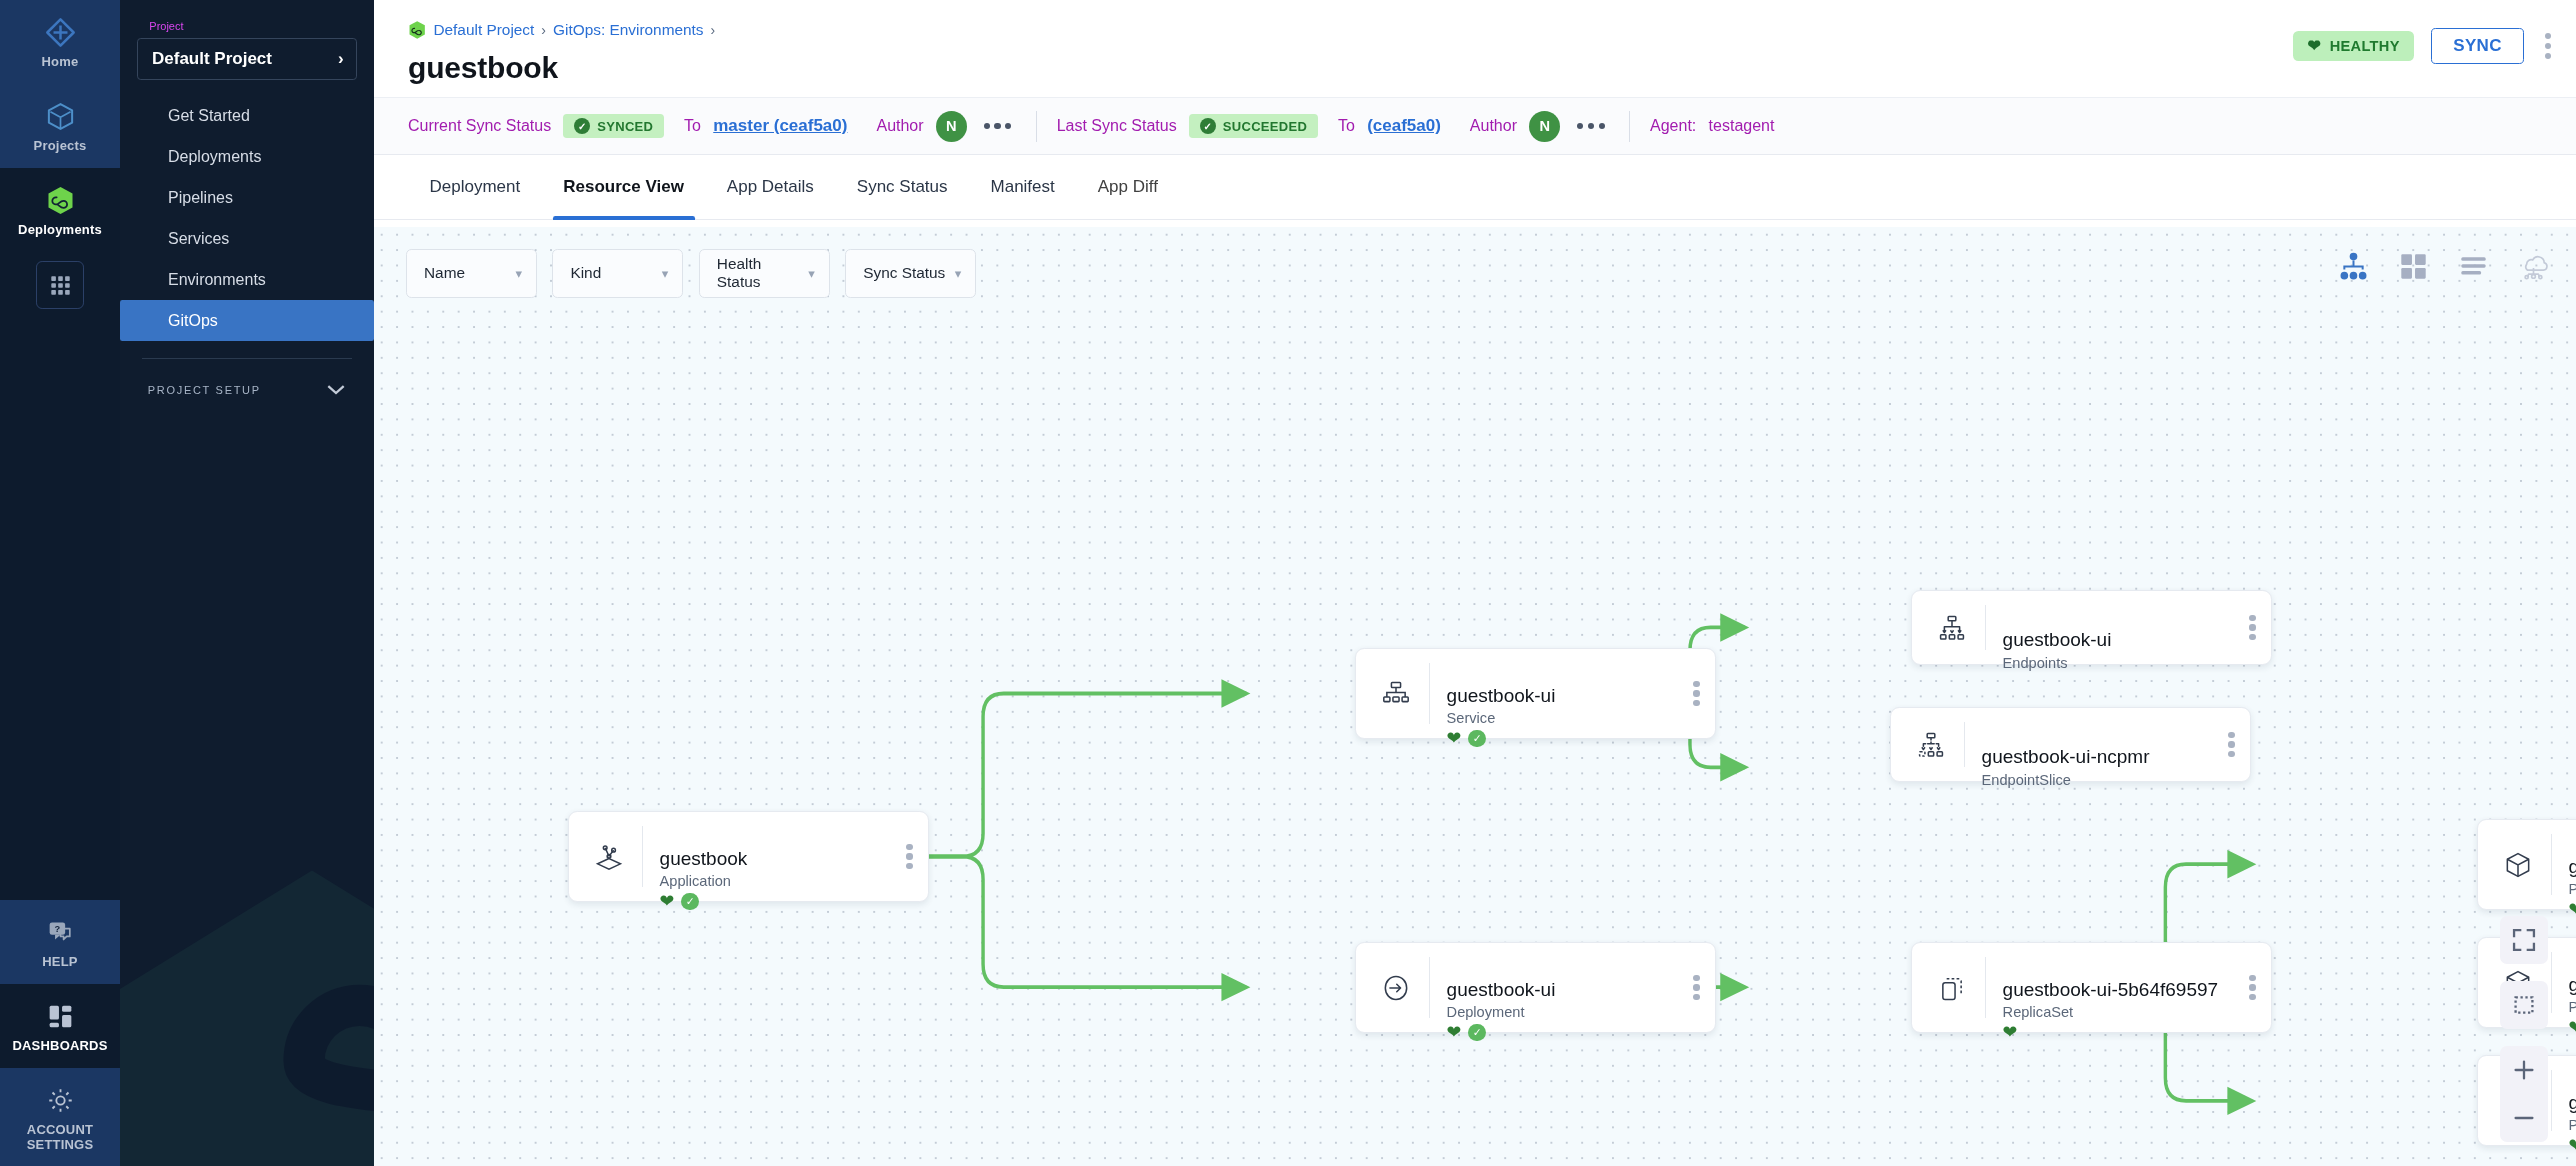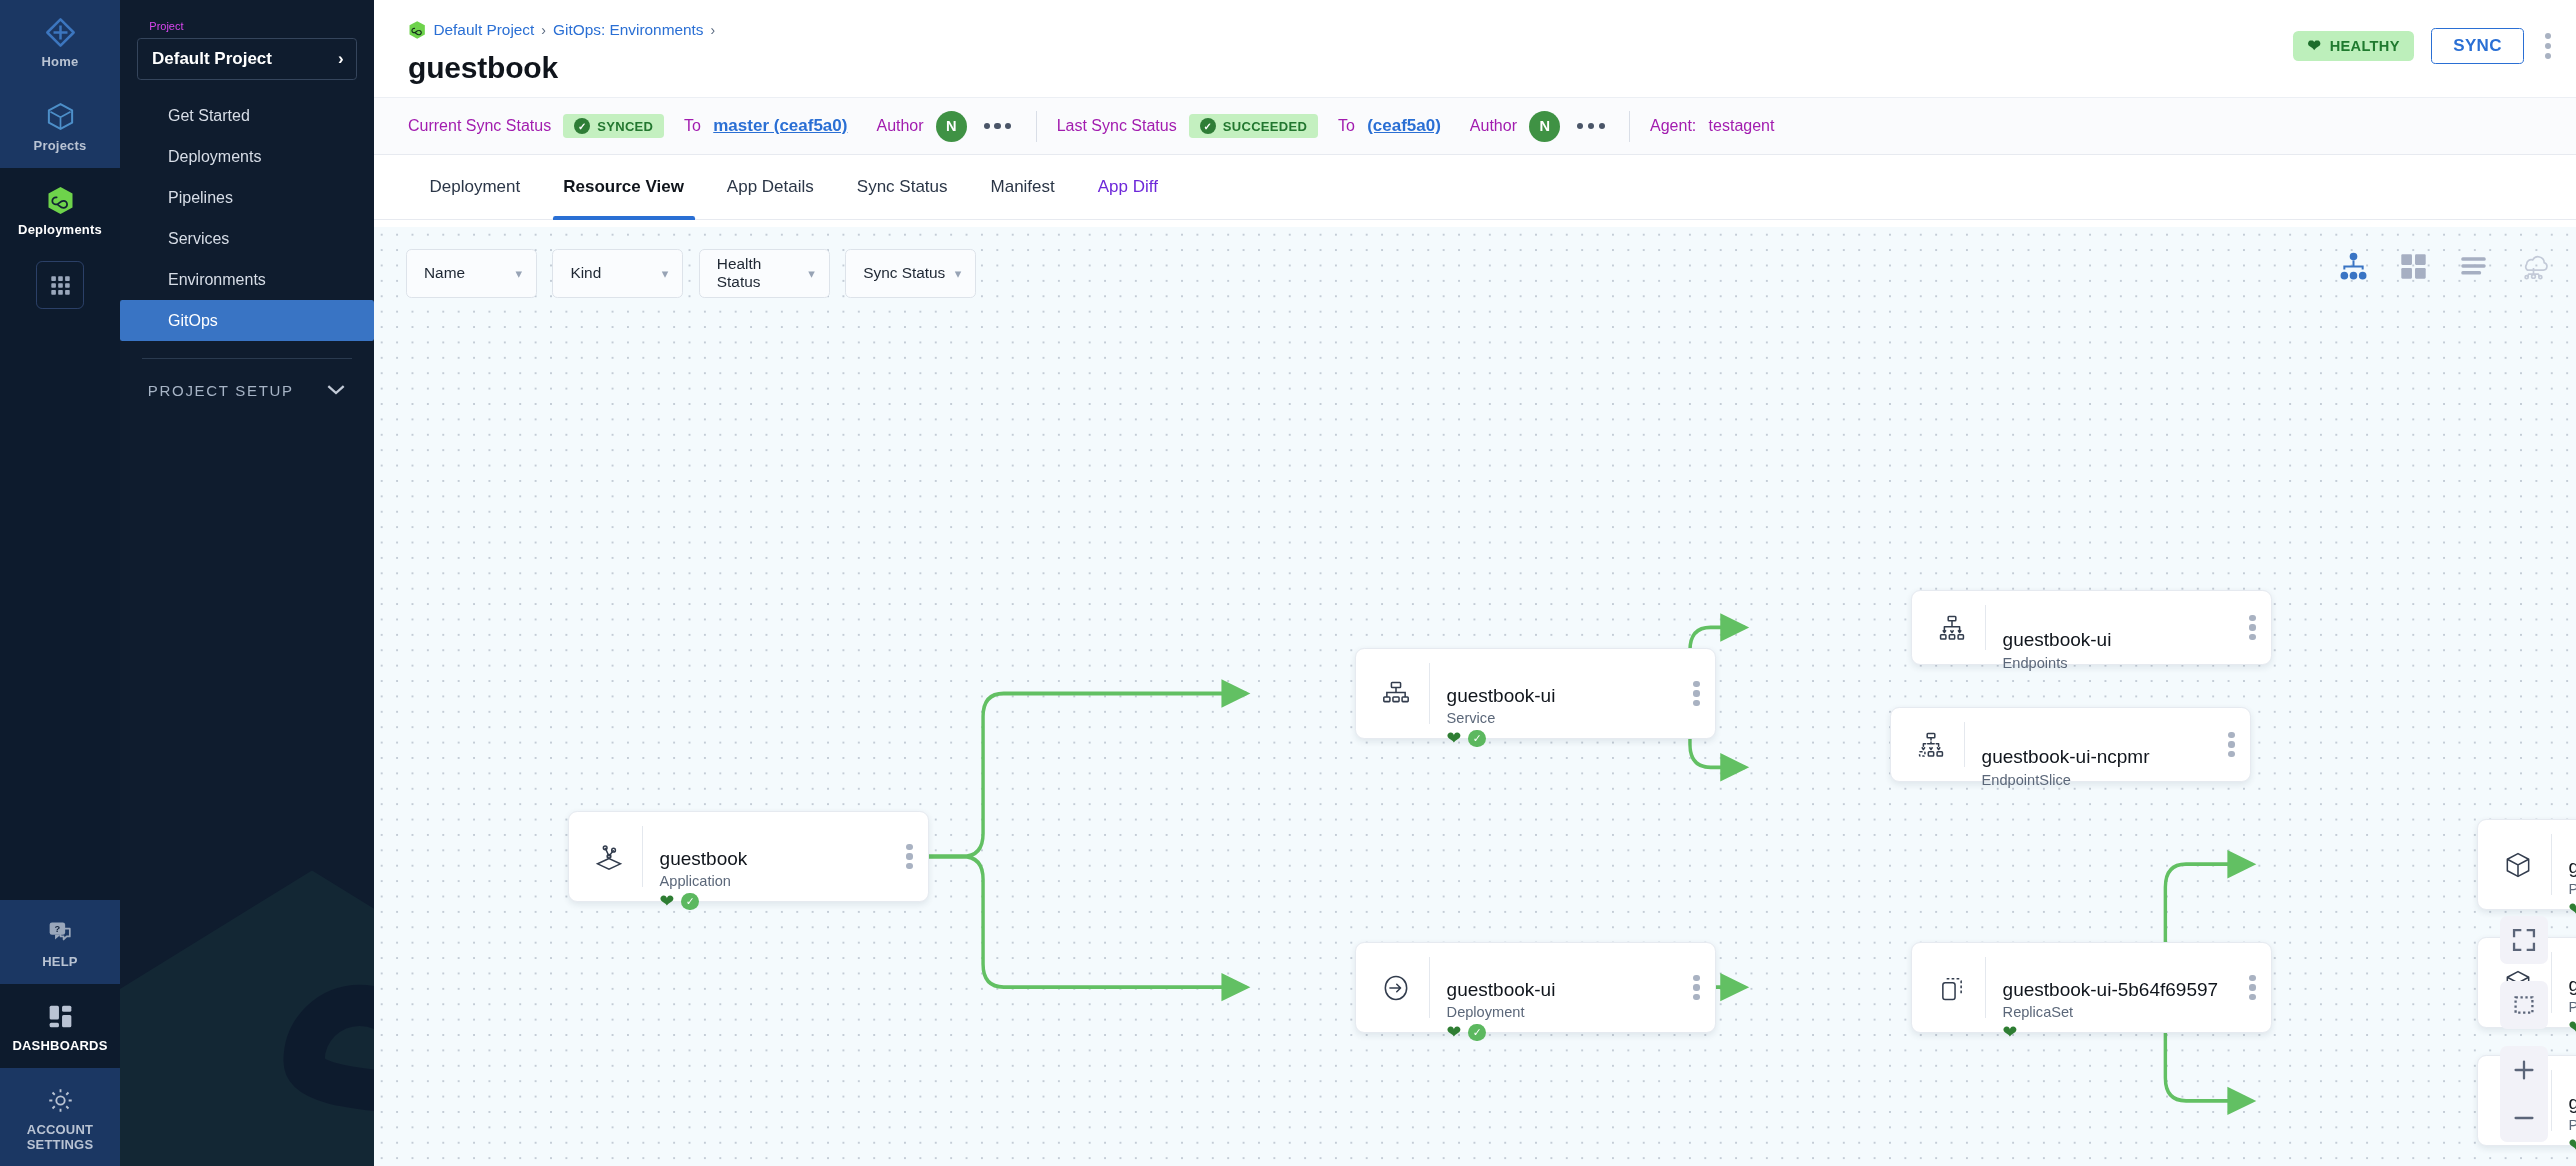--- a/index.html
+++ b/index.html
@@ -56,21 +56,21 @@
   .sb-project .chev { color: #ffffff; font-size: 17px; font-weight: 700; }
   .sb-item {
     height: 41px; display: flex; align-items: center;
     padding-left: 31px; color: #d7dde7; font-size: 16px; border-radius: 2.3px;
   }
   .sb-item.active { background: #3974c4; color: #ffffff; width: 254px; margin-left: -17px; padding-left: 48px; }
   .sb-div { height: 0.8px; background: #2a3a4f; margin: 17px 4.6px 15.4px 4.6px; }
   .sb-setup {
     display: flex; align-items: center; justify-content: space-between;
     padding: 0 10.8px 0 10.8px; height: 31px;
-    color: #a7b4c6; font-size: 15px; letter-spacing: 1.7px; font-weight: 400;
+    color: #a7b4c6; font-size: 11px; letter-spacing: 1.7px; font-weight: 400;
   }
 
   
   .main { flex: 1 1 auto; height: 1167px; position: relative; background: #ffffff; overflow: hidden; }
 
   
   .hdr { padding: 20px 0 0 0; background:#fff; }
   .crumbs { display: flex; align-items: center; gap: 7px; padding-left: 34px; font-size: 15.4px; }
   .crumbs .leaf { width: 18.4px; height: 20px; display: block; }
   .crumbs a { color: #2a6fd4; text-decoration: none; }
@@ -121,21 +121,21 @@
           border-bottom: 0.8px solid #e7eaf0; }
   .tab {
     display: flex; align-items: center; padding: 0 21.5px; font-size: 17px; color: #2b3647;
     position: relative;
   }
   .tab.active { font-weight: 700; color: #10151c; }
   .tab.active:after {
     content: ""; position: absolute; left: 10.8px; right: 10.8px; bottom: -0.8px; height: 3.8px;
     background: #2a6fd4; border-radius: 2.3px 2.3px 0 0;
   }
-  .tab.muted { color: #6d28d9; }
+  .tab.muted { color: #404040; }
 
   
   .canvas {
     position: absolute; left: 0; right: 0; top: 227px; bottom: 0;
     background-color: #f4fafd;
     background-image: radial-gradient(#c3ccd6 1.1px, transparent 1.1px);
     background-size: 15.4px 15.4px;
     overflow: hidden;
   }
   .filters { position: absolute; left: 32px; top: 21.5px; display: flex; gap: 15.4px; z-index: 3; }

